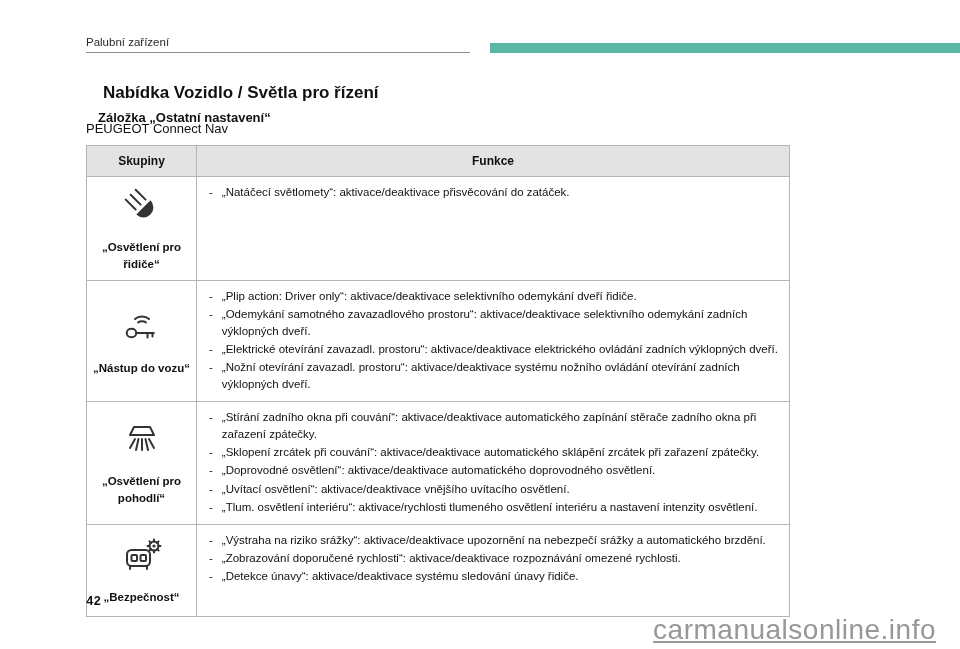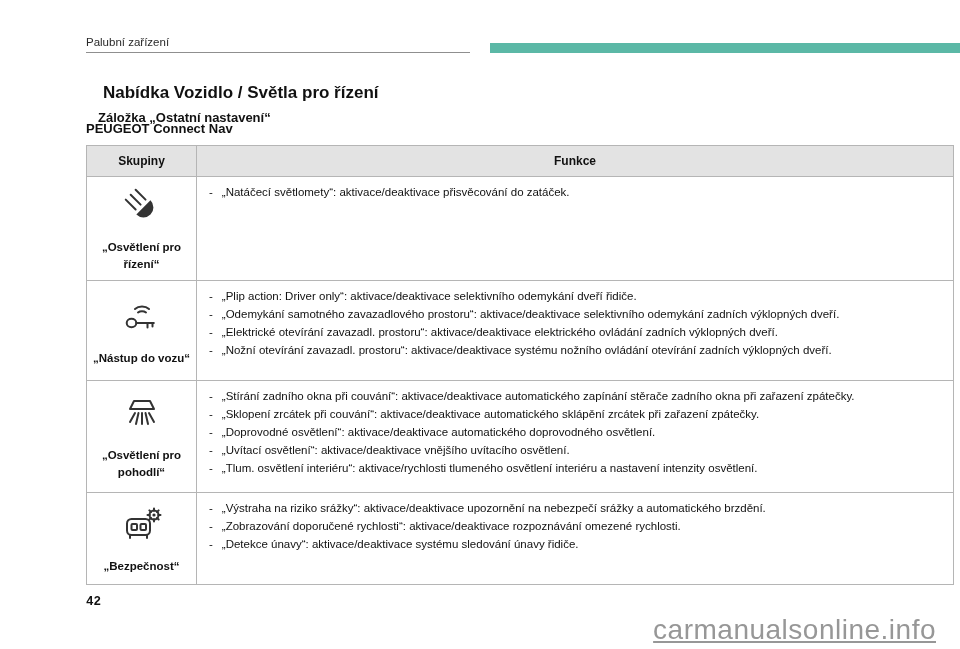--- a/index.html
+++ b/index.html
@@ -27,25 +27,25 @@
   .doc-title {
     position: absolute; left: 86px; top: 66px;
     font-size: 17px; font-weight: bold; color: #111;
   }
   .doc-subtitle-1 {
     position: absolute; left: 86px; top: 98px;
     font-size: 13px; font-weight: bold; color: #111;
   }
   .doc-subtitle-2 {
     position: absolute; left: 86px; top: 121px;
-    font-size: 13px; font-weight: bold; color: #111;
+    font-size: 13px; font-weight: normal; color: #111;
   }
   table.settings-table {
     position: absolute; left: 86px; top: 145px;
-    width: 868px;
+    width: 704px;
     border-collapse: collapse;
     table-layout: fixed;
   }
   .settings-table th, .settings-table td {
     border: 1px solid #b5b5b5;
   }
   .settings-table th {
     background: #e3e3e3;
     font-size: 12px; font-weight: bold;
     height: 31px; text-align: center;
@@ -127,21 +127,21 @@
             <g transform="rotate(45 23 21)">
               <path d="M25 11 a10 10 0 0 1 0 20 z" fill="#333" stroke="none"></path>
               <g class="icon-stroke" stroke-width="2.2">
                 <line x1="7" y1="14" x2="21" y2="14"></line>
                 <line x1="7" y1="21" x2="21" y2="21"></line>
                 <line x1="7" y1="28" x2="21" y2="28"></line>
               </g>
             </g>
           </svg>
         </span>
-        <span class="group-label">„Osvětlení pro řízení“</span>
+        <span class="group-label">„Osvětlení pro řidiče“</span>
       </td>
       <td class="fn-cell">
         <ul class="fn-list">
             <li>
               <span class="dash">-</span>
               <span>„Natáčecí světlomety“: aktivace/deaktivace přisvěcování do zatáček.</span>
             </li>
           </ul>
       </td>
     </tr>

